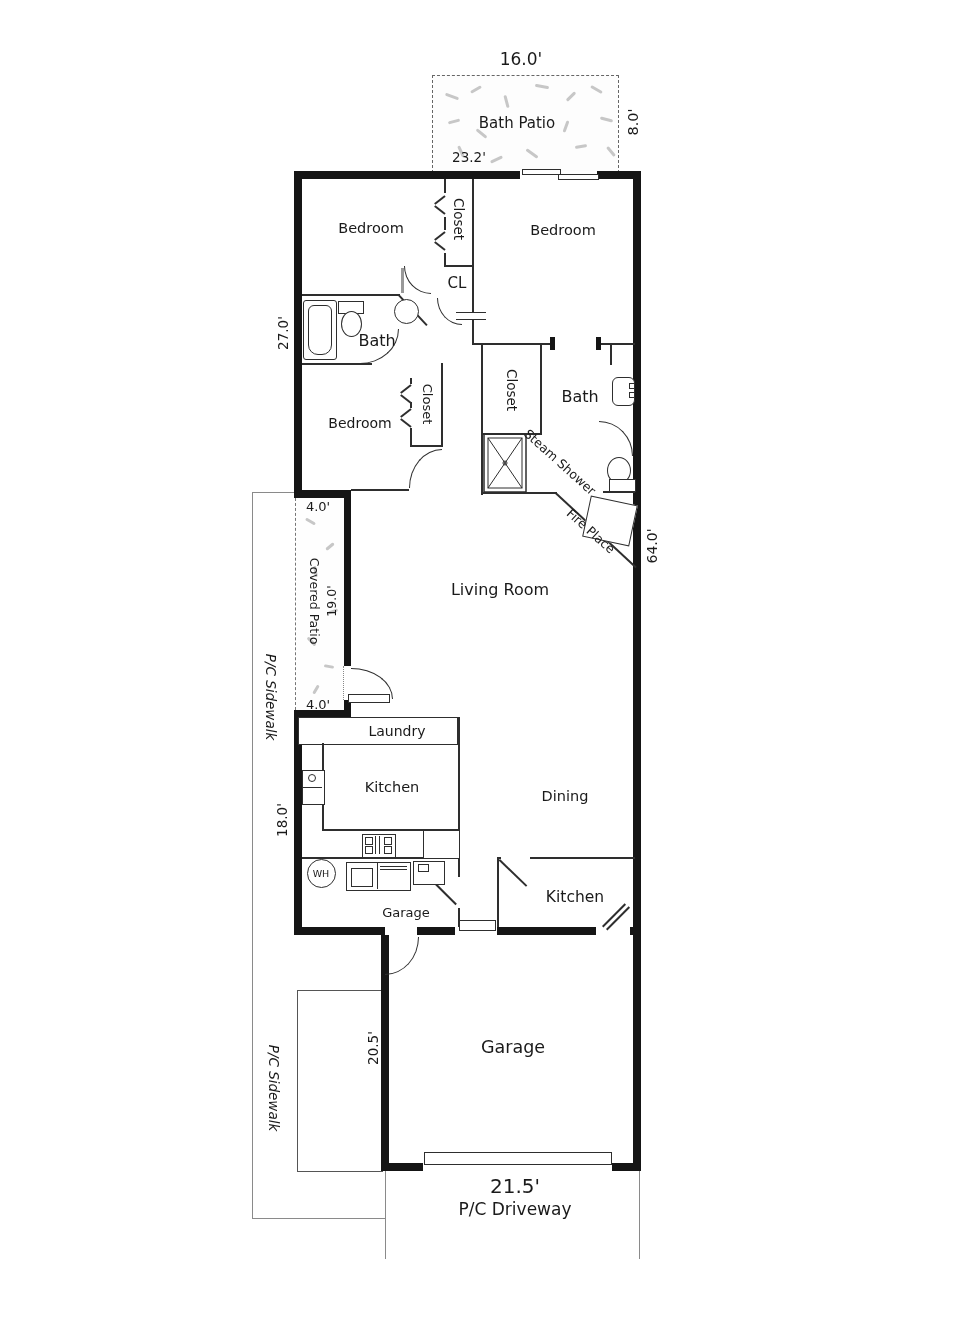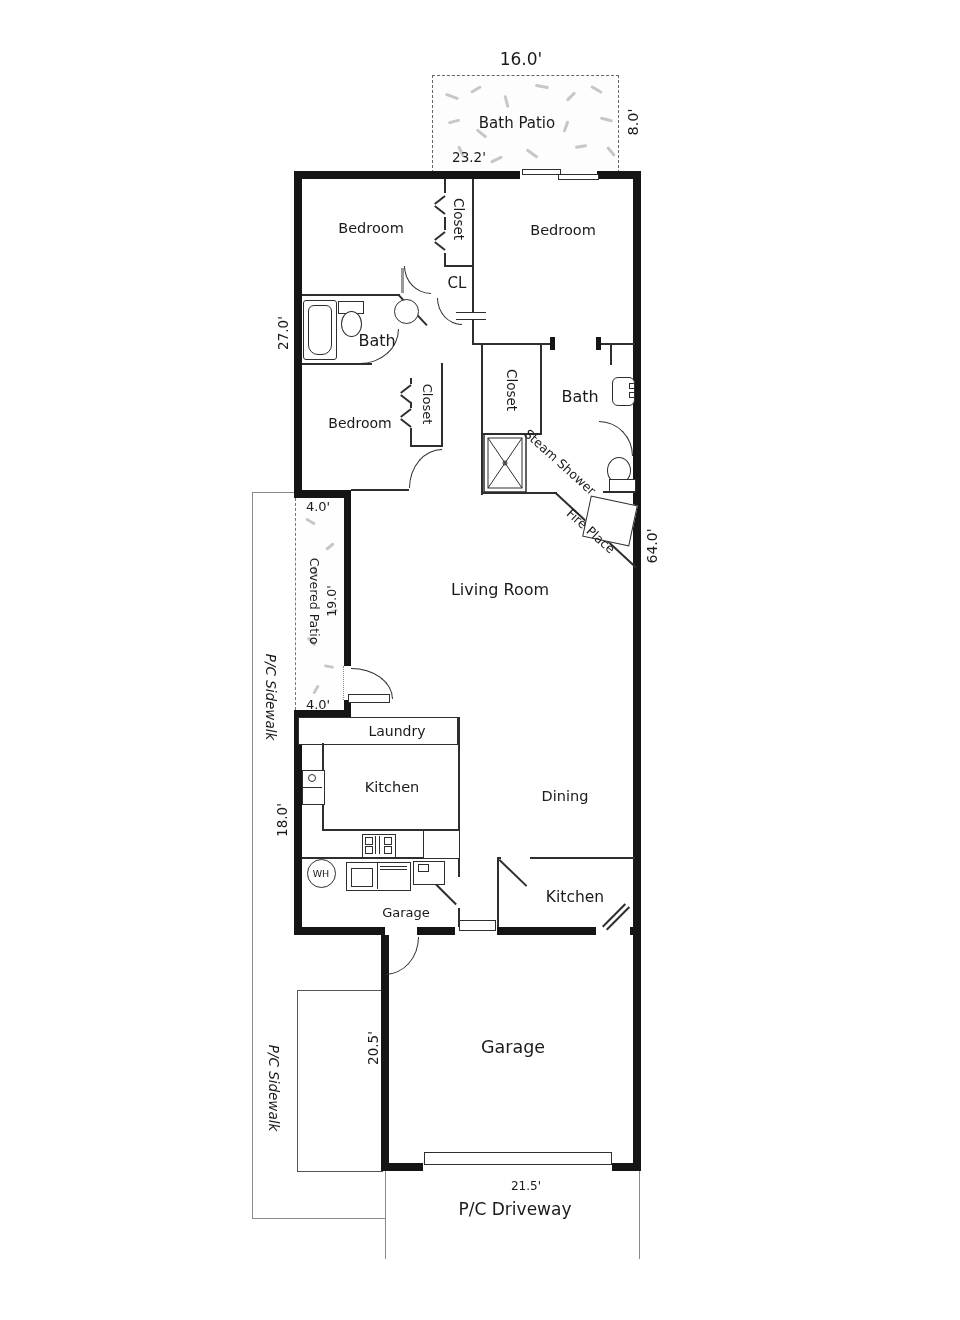--- a/index.html
+++ b/index.html
@@ -212,19 +212,19 @@
   <div class="lbl" style="left:521px;top:59px;font-size:17px;">16.0'</div>
   <div class="lbl" style="left:633px;top:122px;font-size:14.5px;transform:translate(-50%,-50%) rotate(-90deg);">8.0'</div>
   <div class="lbl" style="left:469px;top:157px;font-size:13.5px;">23.2'</div>
   <div class="lbl" style="left:283px;top:333px;font-size:13.5px;transform:translate(-50%,-50%) rotate(-90deg);">27.0'</div>
   <div class="lbl" style="left:318px;top:506px;font-size:13px;">4.0'</div>
   <div class="lbl" style="left:331px;top:601px;font-size:12.5px;transform:translate(-50%,-50%) rotate(-90deg);">19.0'</div>
   <div class="lbl" style="left:318px;top:704px;font-size:13px;">4.0'</div>
   <div class="lbl" style="left:652px;top:546px;font-size:14px;transform:translate(-50%,-50%) rotate(-90deg);">64.0'</div>
   <div class="lbl" style="left:282px;top:820px;font-size:13.5px;transform:translate(-50%,-50%) rotate(-90deg);">18.0'</div>
   <div class="lbl" style="left:373px;top:1048px;font-size:13.5px;transform:translate(-50%,-50%) rotate(-90deg);">20.5'</div>
-  <div class="lbl" style="left:515px;top:1186px;font-size:12px;margin-left:11px;">21.5'</div>
+  <div class="lbl" style="left:515px;top:1186px;font-size:20px;">21.5'</div>
 
   <div class="lbl" style="left:271px;top:697px;font-size:13.5px;font-style:italic;transform:translate(-50%,-50%) rotate(90deg);">P/C Sidewalk</div>
   <div class="lbl" style="left:274px;top:1088px;font-size:13.5px;font-style:italic;transform:translate(-50%,-50%) rotate(90deg);">P/C Sidewalk</div>
   <div class="lbl" style="left:515px;top:1209px;font-size:17px;">P/C Driveway</div>
 
 </div>
 
 </body></html>

